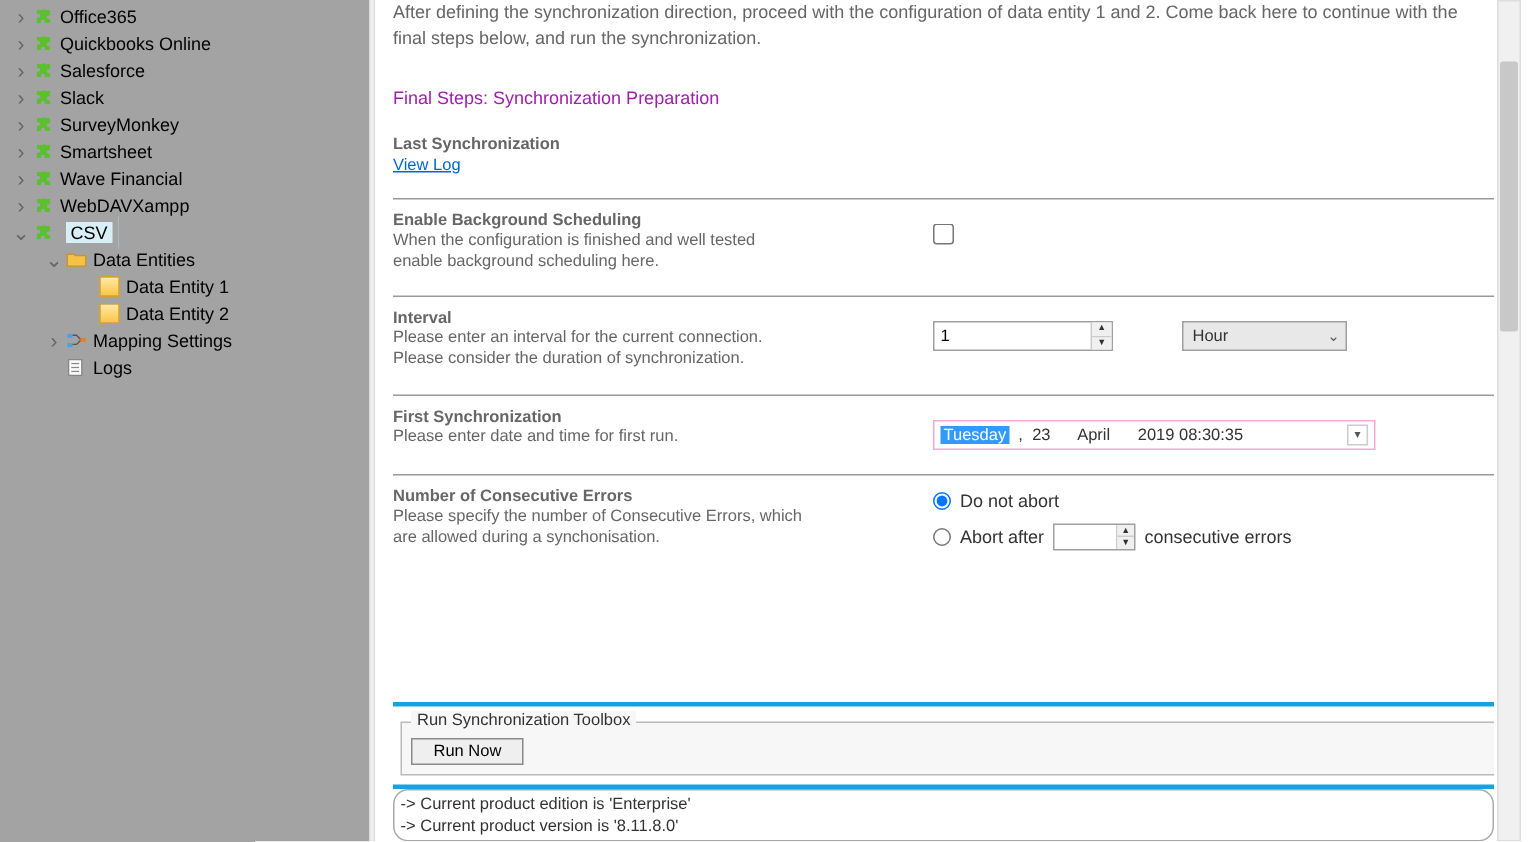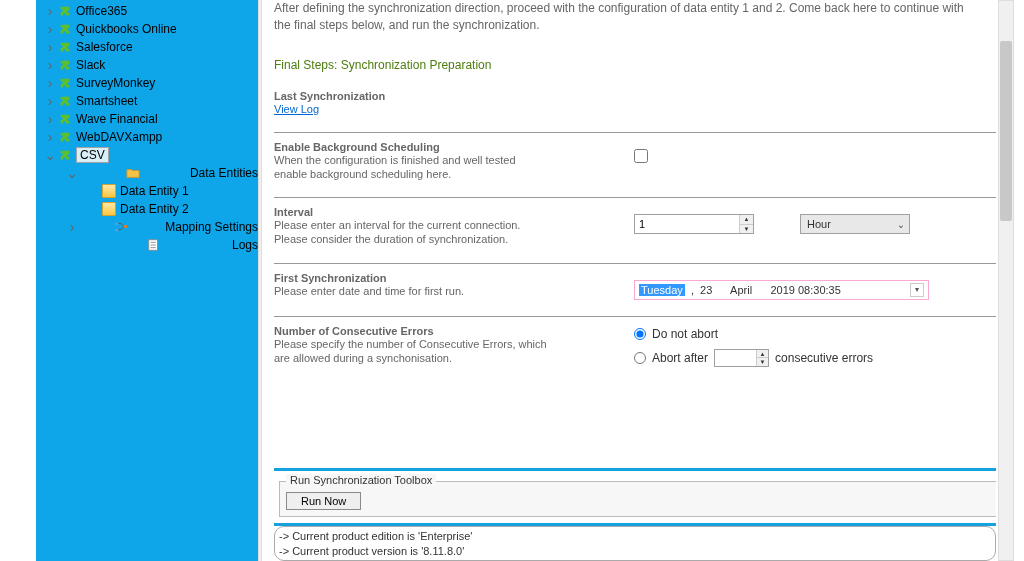--- a/index.html
+++ b/index.html
@@ -1,39 +1,39 @@
 <!DOCTYPE html>
 <html><head>
 <meta charset="utf-8">
 <style>
 * { box-sizing: border-box; margin: 0; padding: 0; }
 body { font-family: Arial, Helvetica, sans-serif; font-size: 12px; color: #333; background: #fff; width: 1024px; height: 561px; overflow: hidden; position: relative; }
 .container { display: flex; height: 100%; }
-.sidebar { width: 222px; background: #0ea5e9; padding: 2px 0; overflow: hidden; margin-left: 36px; }
+.sidebar { width: 246px; background: #a3a3a3; padding: 2px 0; overflow: hidden; }
 .tree-item { display: flex; align-items: center; height: 18px; cursor: pointer; white-space: nowrap; }
 .tree-item.level0 { padding-left: 22px; }
-.tree-item.level1 { padding-left: 44px; justify-content: space-between; }
+.tree-item.level1 { padding-left: 44px; }
 .tree-item.level2 { padding-left: 66px; }
 .chev { width: 12px; height: 12px; display: inline-flex; align-items: center; justify-content: center; margin-left: -14px; margin-right: 2px; color: #555; font-size: 10px; }
 .chev.down { transform: rotate(0deg); }
 .chev.right::before { content: "›"; font-size: 14px; color: #666; }
 .chev.down::before { content: "⌄"; font-size: 14px; color: #666; line-height: 8px; }
 .puzzle-icon { width: 14px; height: 14px; margin-right: 4px; display: inline-block; position: relative; }
 .puzzle-icon svg { width:14px; height:14px; }
 .folder-icon { width: 14px; height: 14px; margin-right: 4px; display:inline-flex; align-items:center; }
 .page-icon { width: 14px; height: 14px; margin-right: 4px; display:inline-flex; align-items:center; justify-content:center; background: linear-gradient(#ffe9a8,#f9c642); border:1px solid #d8a22a; border-radius:1px; }
 .map-icon { width:14px; height:14px; margin-right:4px; display:inline-flex; align-items:center; }
 .logs-icon { width:14px; height:14px; margin-right:4px; display:inline-flex; align-items:center; }
 .tree-label { font-size: 12px; color: #000; }
-.selected { background: #d9eff8; border: 1px solid #a3a3a3; padding: 0 3px; }
+.selected { background: #d9eff8; border: 4px solid #a3a3a3; padding: 0 3px; }
 .divider { width: 4px; background: #f0f0f0; border-left:1px solid #ddd; border-right:1px solid #ddd; }
 .main { flex: 1; padding: 4px 0 0 0; position: relative; overflow: hidden; }
 .content-scroll { position:absolute; top:0; left:12px; right: 28px; bottom:0; overflow:hidden; }
 .intro { color: #666; font-size: 12px; line-height: 1.4; margin-bottom: 24px; padding-right: 20px; }
-.section-heading { color: #4d7c0f; font-size: 12px; margin-bottom: 18px; }
+.section-heading { color: #a21caf; font-size: 12px; margin-bottom: 18px; }
 .sync-block { margin-bottom: 8px; }
 .sync-title { font-weight: bold; color: #666; font-size: 11px; }
 .sync-text { color: #666; font-size: 11px; }
 .link { color: #0066d1; text-decoration: underline; cursor: pointer; font-size: 11px; }
 .hr { border: 0; border-top: 1px solid #999; margin: 16px 0 8px 0; }
 .form-row { display: flex; align-items: flex-start; margin-bottom: 10px; }
 .form-left { width: 360px; }
 .form-right { flex: 1; display:flex; align-items:center; gap:8px; padding-top: 8px; }
 .form-title { font-weight: bold; color: #666; font-size: 11px; }
 .form-desc { color: #666; font-size: 11px; line-height: 1.3; }

